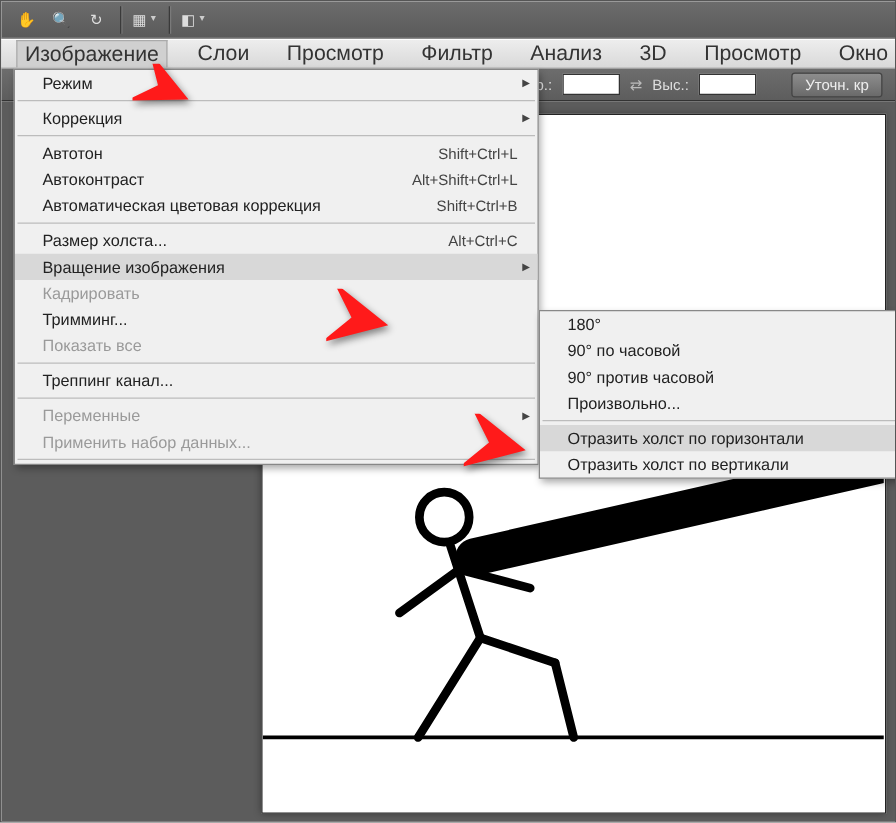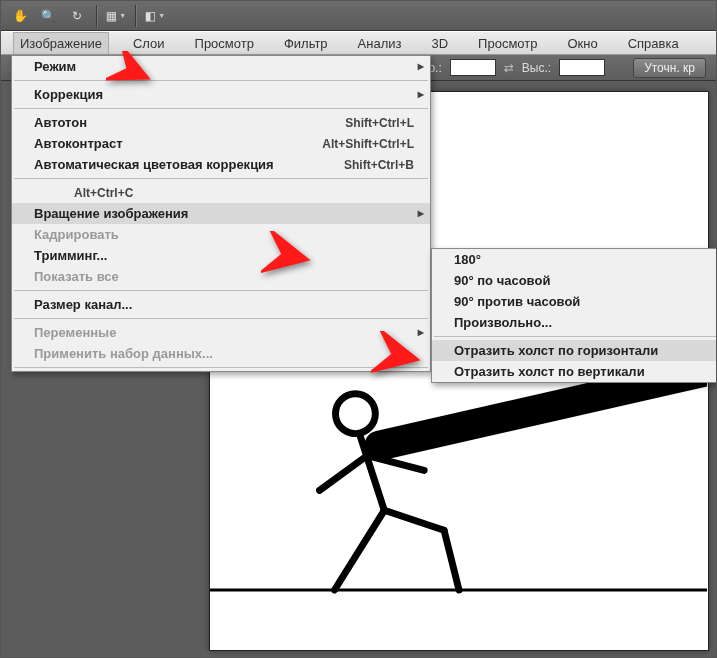--- a/index.html
+++ b/index.html
@@ -36,21 +36,21 @@
   .menubar {
     height: 24px;
     background: linear-gradient(#ededed,#d9d9d9);
     border-top: 1px solid #fff;
     border-bottom: 1px solid #999;
     display: flex;
     align-items: center;
     padding: 0 12px;
     gap: 18px;
     color: #333;
-    font-size: 13px;
+    font-size: 17px;
   }
   .menu-item { cursor: default; height:100%; display:flex; align-items:center; padding:0 6px;}
   .menu-item.active { background:#d0d0d0; border:1px solid #aaa; border-bottom:none; }
 
   .optbar {
     height: 26px;
     background: linear-gradient(#6d6d6d,#5d5d5d);
     border-bottom: 1px solid #333;
     display: flex;
     align-items: center;
@@ -99,21 +99,20 @@
 
   
   .dropdown {
     position: absolute;
     background: #f0f0f0;
     border: 1px solid #888;
     box-shadow: 2px 3px 6px rgba(0,0,0,.35);
     font-size: 13px;
     color: #222;
     z-index: 10;
-    font-weight: bold;
   }
   .dropdown .row {
     display: flex;
     align-items: center;
     height: 21px;
     padding: 0 16px 0 22px;
     position: relative;
     white-space: nowrap;
   }
   .dropdown .row .lbl { flex: 1; }
@@ -213,37 +212,38 @@
   <div class="row">
       <span class="lbl">Автоконтраст</span>
       <span class="shortcut">Alt+Shift+Ctrl+L</span>
     </div>
   <div class="row">
       <span class="lbl">Автоматическая цветовая коррекция</span>
       <span class="shortcut">Shift+Ctrl+B</span>
     </div>
   <hr>
   <div class="row">
+      <span class="lbl">Размер холста...</span>
       <span class="shortcut">Alt+Ctrl+C</span>
     </div>
   <div class="row sub highlight">
       <span class="lbl">Вращение изображения</span>
     </div>
   <div class="row disabled">
       <span class="lbl">Кадрировать</span>
     </div>
   <div class="row">
       <span class="lbl">Тримминг...</span>
     </div>
   <div class="row disabled">
       <span class="lbl">Показать все</span>
     </div>
   <hr>
   <div class="row">
-      <span class="lbl">Размер канал...</span>
+      <span class="lbl">Треппинг канал...</span>
     </div>
   <hr>
   <div class="row sub disabled">
       <span class="lbl">Переменные</span>
     </div>
   <div class="row disabled">
       <span class="lbl">Применить набор данных...</span>
     </div>
   <hr>
 </div>

